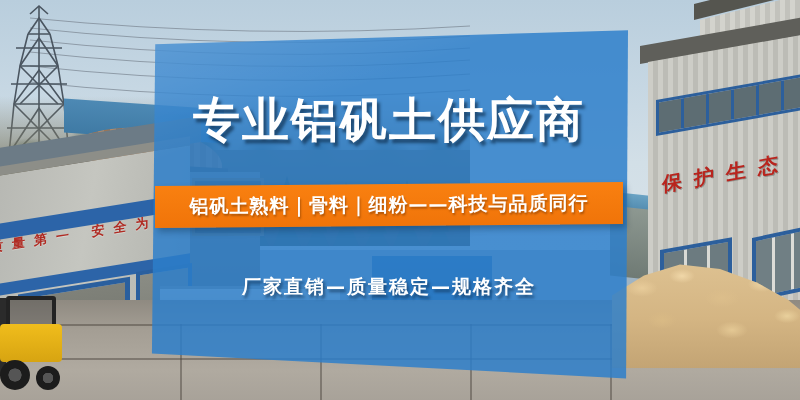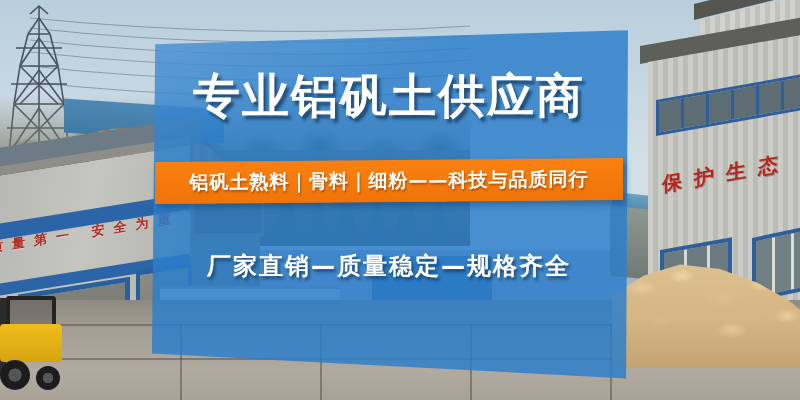--- a/index.html
+++ b/index.html
@@ -258,21 +258,21 @@
     box-shadow:0 0 0 1px rgba(20,60,100,.25);
   }
   .panel-hl {
     position:absolute; left:150px; top:26px; width:478px; height:356px;
     background:linear-gradient(160deg,rgba(255,255,255,.16) 0%,rgba(255,255,255,0) 26%);
     clip-path:polygon(1.1% 5.1%, 100% 1.2%, 99.6% 99.0%, 0.4% 92.0%);
   }
 
   
   .content {
-    position:absolute; left:150px; top:14px; width:478px; height:356px;
+    position:absolute; left:150px; top:38px; width:478px; height:356px;
   }
   .headline {
     position:absolute; left:0; top:56px; width:478px;
     text-align:center;
     font-size:47px; font-weight:bold; color:#ffffff;
     letter-spacing:2px; line-height:1.1;
     text-shadow:3px 4px 3px rgba(12,38,66,.62);
     white-space:nowrap;
   }
   .orangebar {
@@ -283,21 +283,21 @@
   }
   .orangebar-txt {
     position:absolute; left:0; top:0; width:468px; height:42px;
     display:flex; align-items:center; justify-content:center;
     color:#ffffff; font-size:19px; font-weight:bold; letter-spacing:1px;
     white-space:nowrap;
     text-shadow:1px 2px 2px rgba(90,40,0,.45);
   }
   .subline {
     position:absolute; left:0; width:478px; text-align:center;
-    color:#ffffff; font-size:24px; font-weight:bold; letter-spacing:2px;
+    color:#ffffff; font-size:19px; font-weight:bold; letter-spacing:2px;
     white-space:nowrap;
     text-shadow:2px 3px 3px rgba(12,38,66,.6);
   }
   .sub1 { top:236px; }
   .sub2 { top:288px; }
 </style>
 </head>
 <body>
 
 <div id="banner">

